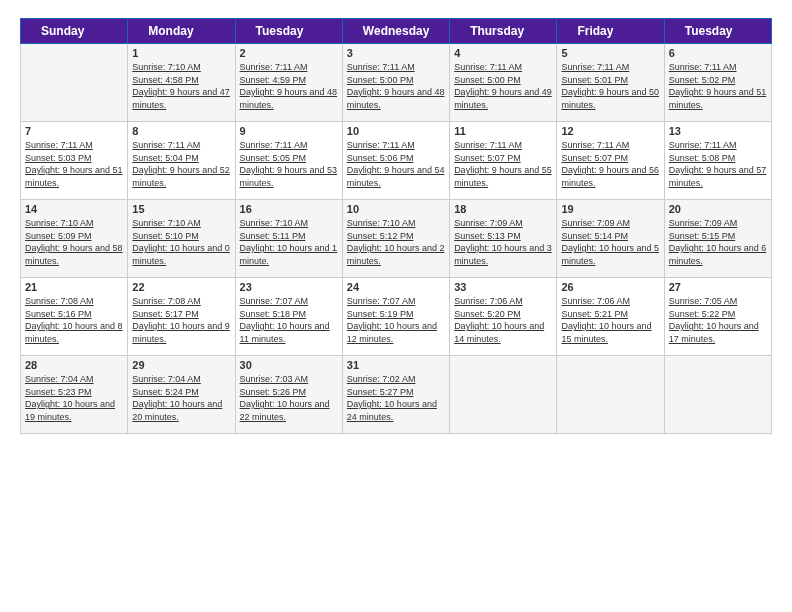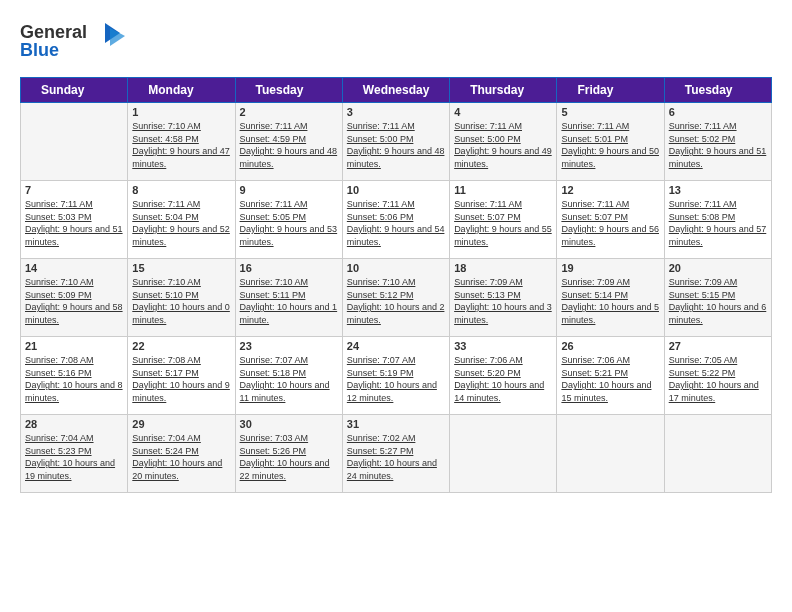--- a/index.html
+++ b/index.html
@@ -77,36 +77,20 @@
       background-color: #fff;
     }
     .empty {
       background-color: #f5f5f5 !important;
     }
   </style>
 </head>
 <body>
 
 <div class="page">
-  <div class="header">
-    <div class="logo">
-      <div>
-        <svg width="110" height="45" viewBox="0 0 110 45">
-          <text x="0" y="20" font-family="Arial" font-size="18" font-weight="bold" fill="#333">General</text>
-          <text x="0" y="38" font-family="Arial" font-size="18" font-weight="bold" fill="#1565c0">Blue</text>
-          <polygon points="85,5 100,15 85,25" fill="#1565c0"></polygon>
-          <polygon points="90,10 105,18 90,28" fill="#1a88d4" opacity="0.7"></polygon>
-        </svg>
-      </div>
-    </div>
-    <div class="title-block">
-      <div class="month-title"></div>
-      <div class="location"></div>
-    </div>
-  </div>
 
   <table>
     <thead>
       <tr>
         <th>Sunday</th>
         <th>Monday</th>
         <th>Tuesday</th>
         <th>Wednesday</th>
         <th>Thursday</th>
         <th>Friday</th>

